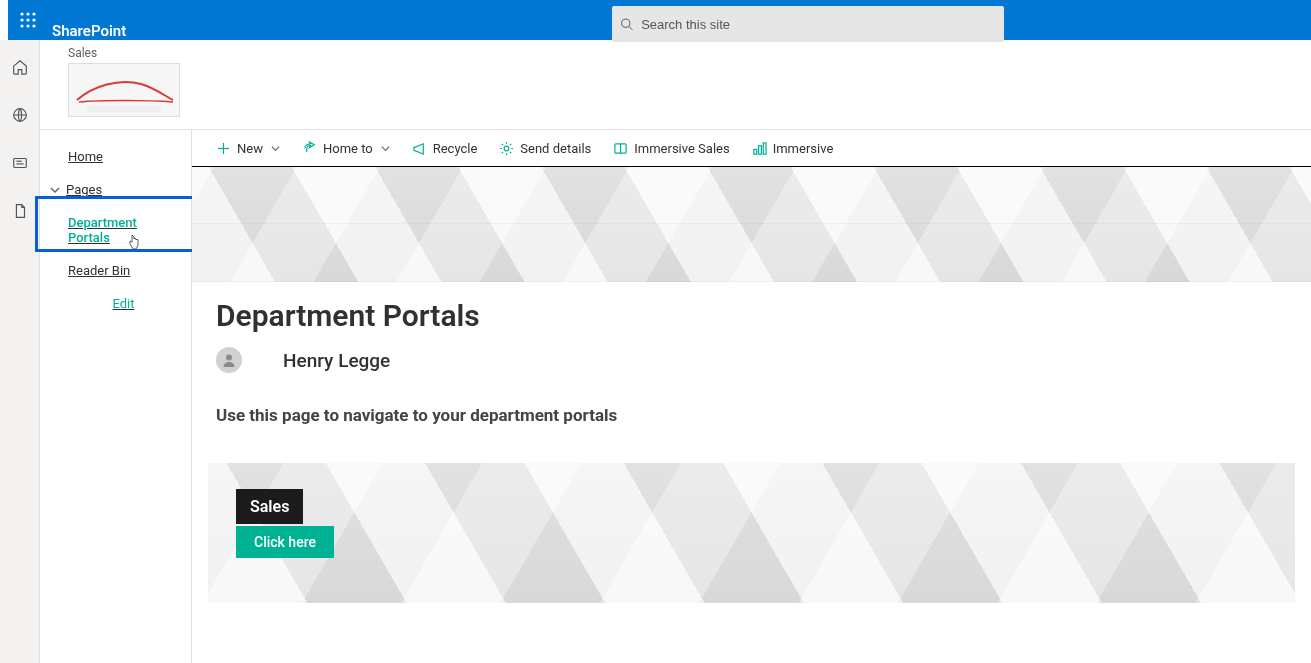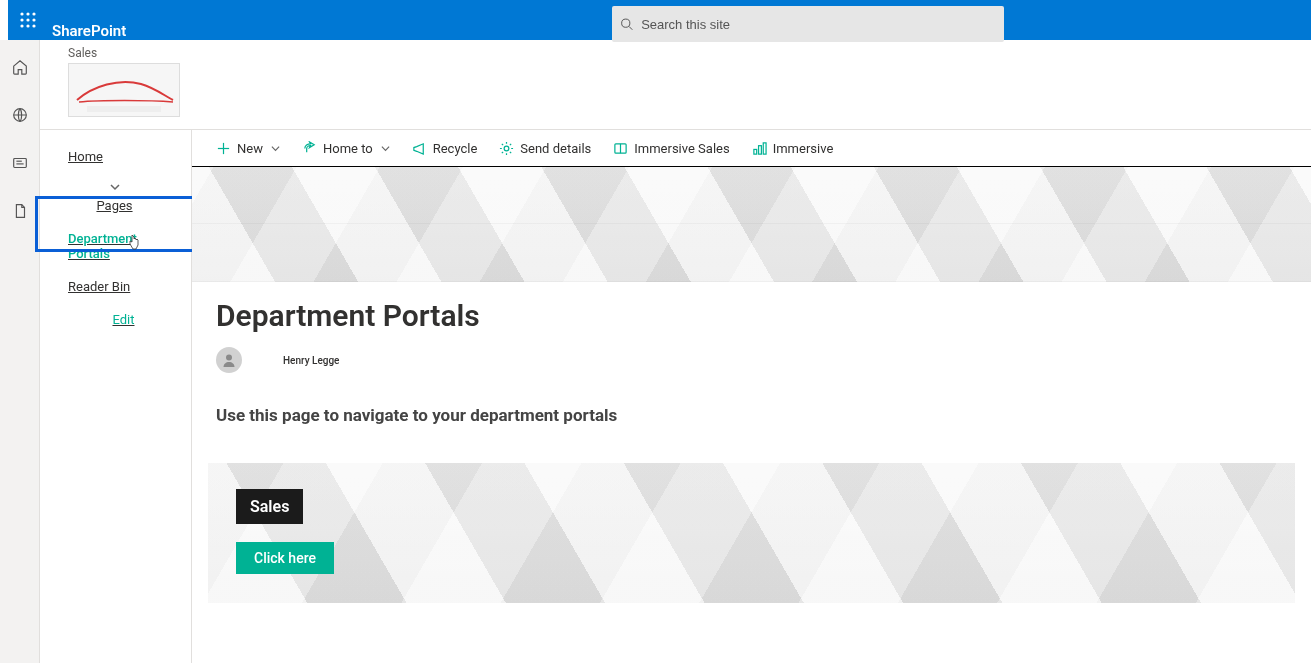--- a/index.html
+++ b/index.html
@@ -131,21 +131,21 @@
     position:relative;
     text-decoration:underline;
   }
   .navitem{
     padding:9px 12px 9px 28px;
     color:var(--text);
     cursor:pointer;
   }
   .navitem.withchev{
     padding-left:10px;
-    display:flex;align-items:center;gap:6px;flex-direction:column;
+    display:flex;align-items:center;gap:6px;
   }
   .navitem.withchev svg{width:10px;height:10px;stroke:#666;fill:none;stroke-width:1.5;}
   .navitem.highlighted{
     position:relative;
   }
   .highlight-box{
     position:absolute;
     left:-5px;right:-7px;
     top:66px;
     height:50px;
@@ -226,21 +226,21 @@
     align-items:center;
     gap:14px;
     margin-top:14px;
   }
   .avatar{
     width:26px;height:26px;border-radius:50%;
     background:#d1d1d1;
     display:flex;align-items:center;justify-content:center;
   }
   .avatar svg{width:16px;height:16px;fill:#8a8a8a;}
-  .author{font-size:10px;color:var(--text);font-weight:500;padding-left:27px;}
+  .author{font-size:19px;color:var(--text);font-weight:500;padding-left:27px;}
 
   .intro{
     padding:24px 24px 8px 24px;
     font-size:17px;
     color:#444;
     font-weight:bold;
   }
 
   .linkcard-region{
     margin:30px 16px 0 16px;
@@ -267,21 +267,21 @@
     font-weight:600;
     padding:8px 14px;
     display:inline-block;
   }
   .lc-btn{
     background:var(--teal);
     color:#fff;
     font-size:14px;
     font-weight:500;
     padding:8px 18px;
-    margin-top:18px;
+    margin-top:2px;
     display:inline-block;
     cursor:pointer;
   }
 </style>
 </head>
 <body>
 
 <div class="suitebar">
   <div class="waffle">
     <svg viewBox="0 0 16 16">

